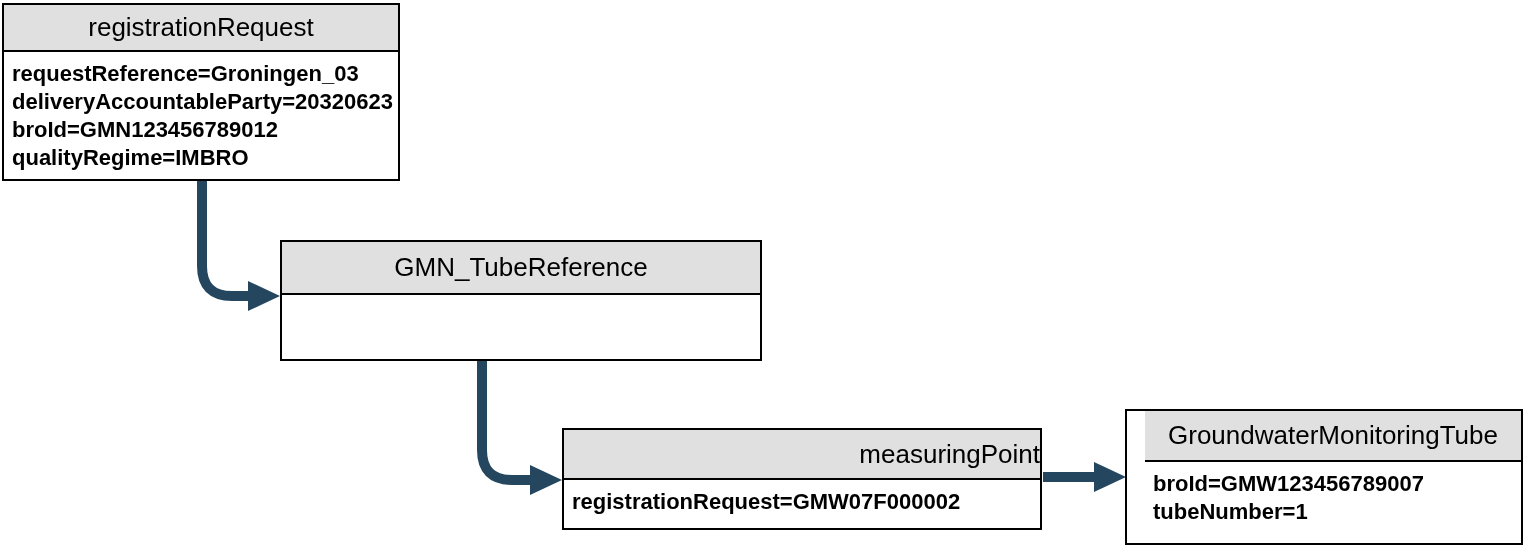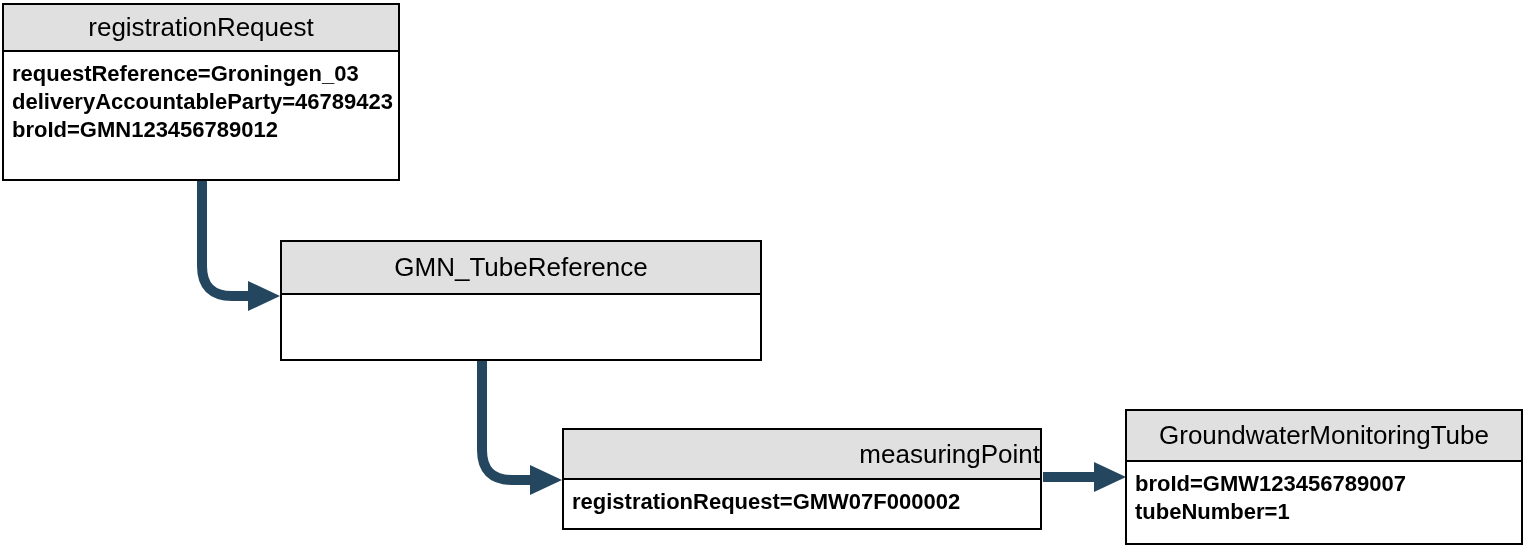--- a/index.html
+++ b/index.html
@@ -52,21 +52,21 @@
     overflow: hidden;
     font-weight: bold;
   }
   
   #n1 { left: 2px;    top: 3px;   width: 398px; height: 178px; }
   #n1 .node-header { height: 47px; }
   #n2 { left: 280px;  top: 240px; width: 482px; height: 121px; }
   #n2 .node-header { height: 53px; }
   #n3 { left: 562px;  top: 428px; width: 480px; height: 102px; }
   #n3 .node-header { height: 50px; justify-content: flex-end; }
-  #n4 { left: 1125px; top: 409px; width: 398px; height: 136px; }
+  #n4 { left: 1125px; top: 409px; width: 398px; height: 136px; padding-left: 18px; }
   #n4 .node-header { height: 51px; }
 </style>
 </head>
 <body>
 
 <svg class="edges" viewBox="0 0 1526 556" xmlns="http://www.w3.org/2000/svg">
   <g>
     <path class="edge-shaft" d="M 202 181 L 202 266 Q 202 296 232 296 L 248 296"></path>
     <polygon class="edge-head" points="248,281 280,296 248,311"></polygon>
   </g>
@@ -79,22 +79,23 @@
     <polygon class="edge-head" points="1094,462 1126,477 1094,492"></polygon>
   </g>
 </svg>
 
 <div id="n1" class="node">
   <div class="node-header">
     <span>registrationRequest</span>
   </div>
   <div class="node-body">
     <div>requestReference=Groningen_03</div>
-    <div>deliveryAccountableParty=46789423</div>
+    <div>deliveryAccountableParty=20320623</div>
     <div>broId=GMN123456789012</div>
+    <div>qualityRegime=IMBRO</div>
   </div>
 </div>
 
 <div id="n2" class="node">
   <div class="node-header">
     <span>GMN_TubeReference</span>
   </div>
 </div>
 
 <div id="n3" class="node">

